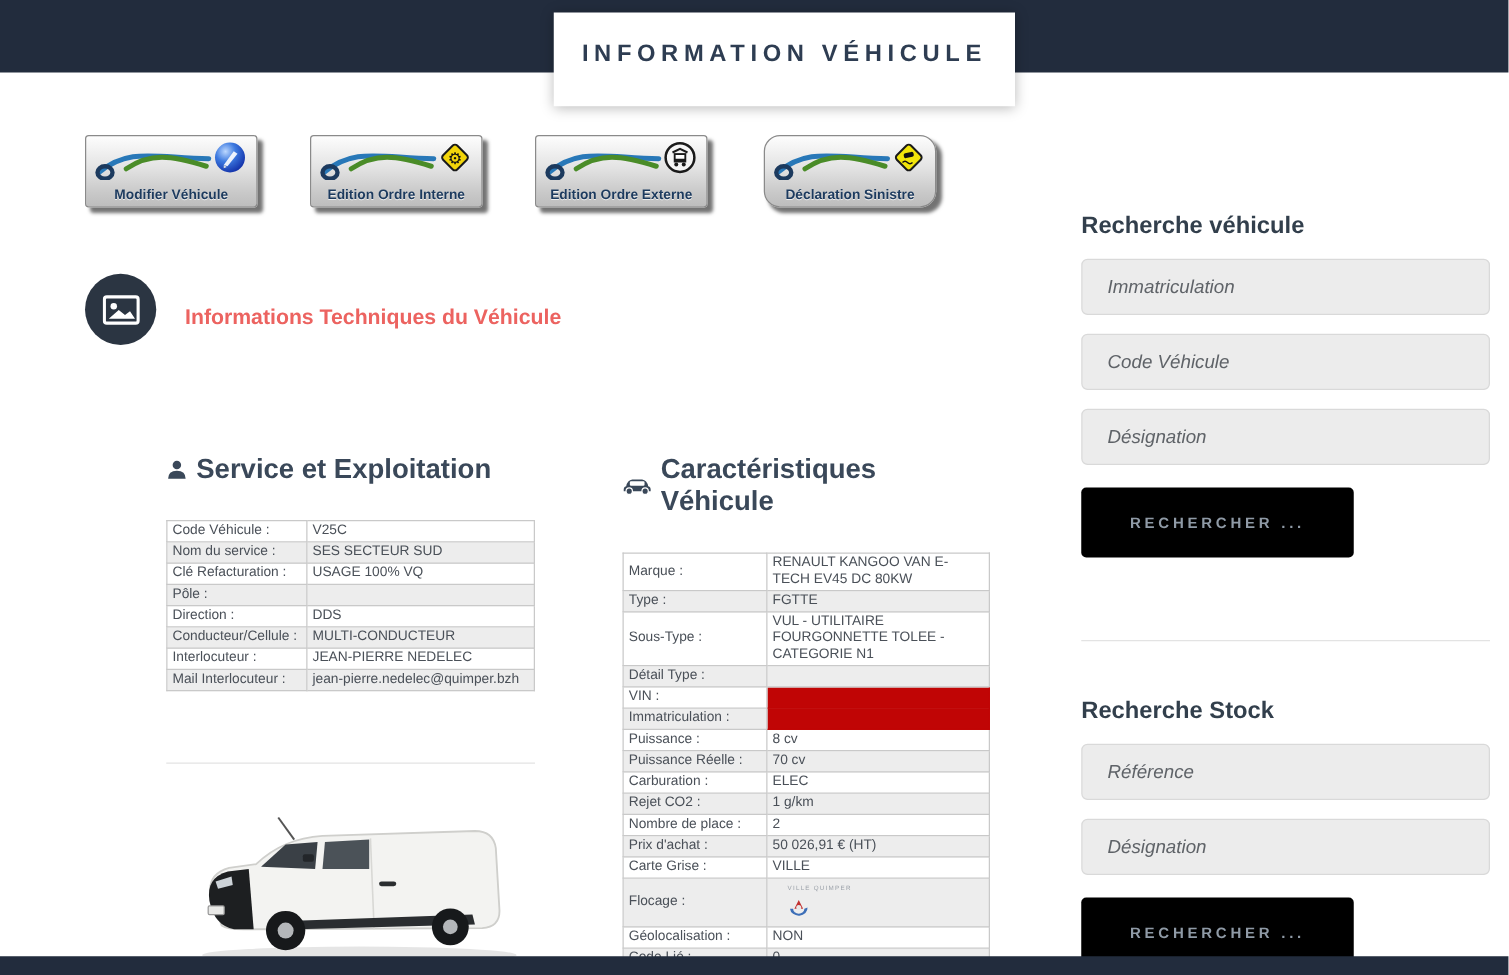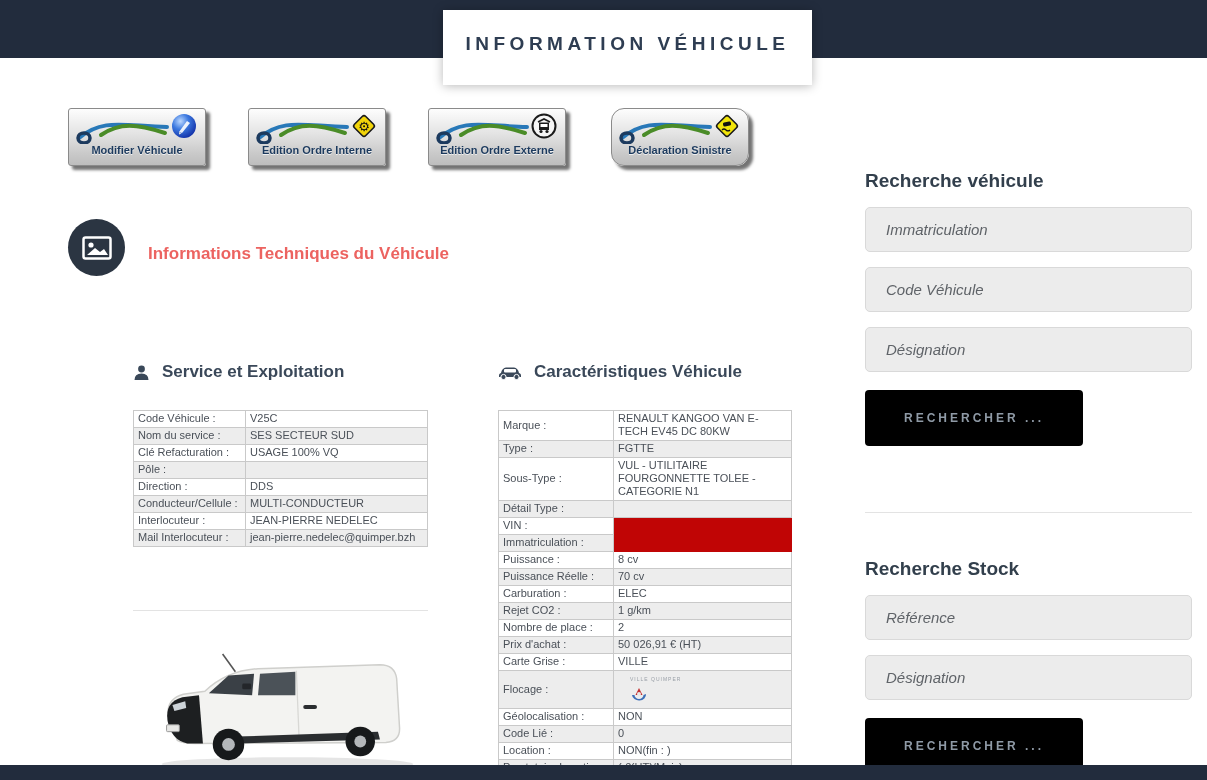--- a/index.html
+++ b/index.html
@@ -12,34 +12,34 @@
   .tab { position:absolute; left:443px; top:10px; width:369px; height:75px; background:#fff;
          box-shadow:0 1px 10px rgba(0,0,0,0.28); z-index:3; display:flex; align-items:center; justify-content:center; }
   .tab-title { font-size:19px; font-weight:bold; letter-spacing:4.5px; color:#2e3d52; padding-bottom:8px; }
 
   
   .veh-btn { position:absolute; top:108px; width:138px; height:58px; cursor:pointer;
              background:linear-gradient(180deg,#fdfdfd 0%,#e3e3e3 45%,#c9c9c9 80%,#bdbdbd 100%);
              border:1px solid #8a8a8a; border-radius:3px; box-shadow:4px 4px 3px rgba(0,0,0,0.55); }
   .veh-btn .swoosh { position:absolute; left:6px; top:5px; }
   .veh-btn .btn-ico { position:absolute; right:7px; top:3px; }
-  .veh-btn .btn-label { position:absolute; bottom:9px; left:0; width:100%; text-align:center;
+  .veh-btn .btn-label { position:absolute; bottom:3px; left:0; width:100%; text-align:center;
                         font-size:11px; font-weight:bold; color:#1c3a5e; text-shadow:0 1px 0 rgba(255,255,255,0.7); }
   #btn1 { left:68px; } #btn2 { left:248px; } #btn3 { left:428px; } #btn4 { left:611px;border-radius:13px; }
 
   
   .section-circle { position:absolute; left:68px; top:219px; width:57px; height:57px; border-radius:50%;
                     background:#2b3542; display:flex; align-items:center; justify-content:center; }
   .section-title { position:absolute; left:148px; top:244px; font-size:17px; font-weight:bold; color:#ec6360; }
 
   
   .col { position:absolute; top:362px; }
   #col-service { left:133px; width:295px; }
   #col-vehicle { left:498px; width:294px; }
-  .col-head { display:flex; align-items:center; gap:12px; font-size:17px; font-weight:bold; color:#3a4859; }
+  .col-head { display:flex; align-items:center; gap:7px; font-size:22px; font-weight:bold; color:#3a4859; }
   .data-table { border-collapse:collapse; width:100%; margin-top:28px; font-size:11px; color:#4a5058; }
   .data-table td { border:1px solid #c9c9c9; padding:1px 4px 2px 4px; line-height:13px; vertical-align:middle; }
   .data-table tr:nth-child(even) td { background:#ededed; }
   .data-table td.lbl { width:112px; }
   #vehicle-table td.lbl { width:115px; }
   .data-table td.val.redacted { background:#c00505 !important; border-color:#c00505; }
   .data-table td.val.redacted.merge { border-top-color:#c00505; }
   #vehicle-table { border-bottom:3px solid #51b651; }
   .logo-cell { text-align:left; }
   .flocage-wrap { display:inline-block; padding:1px 0 1px 12px; }

